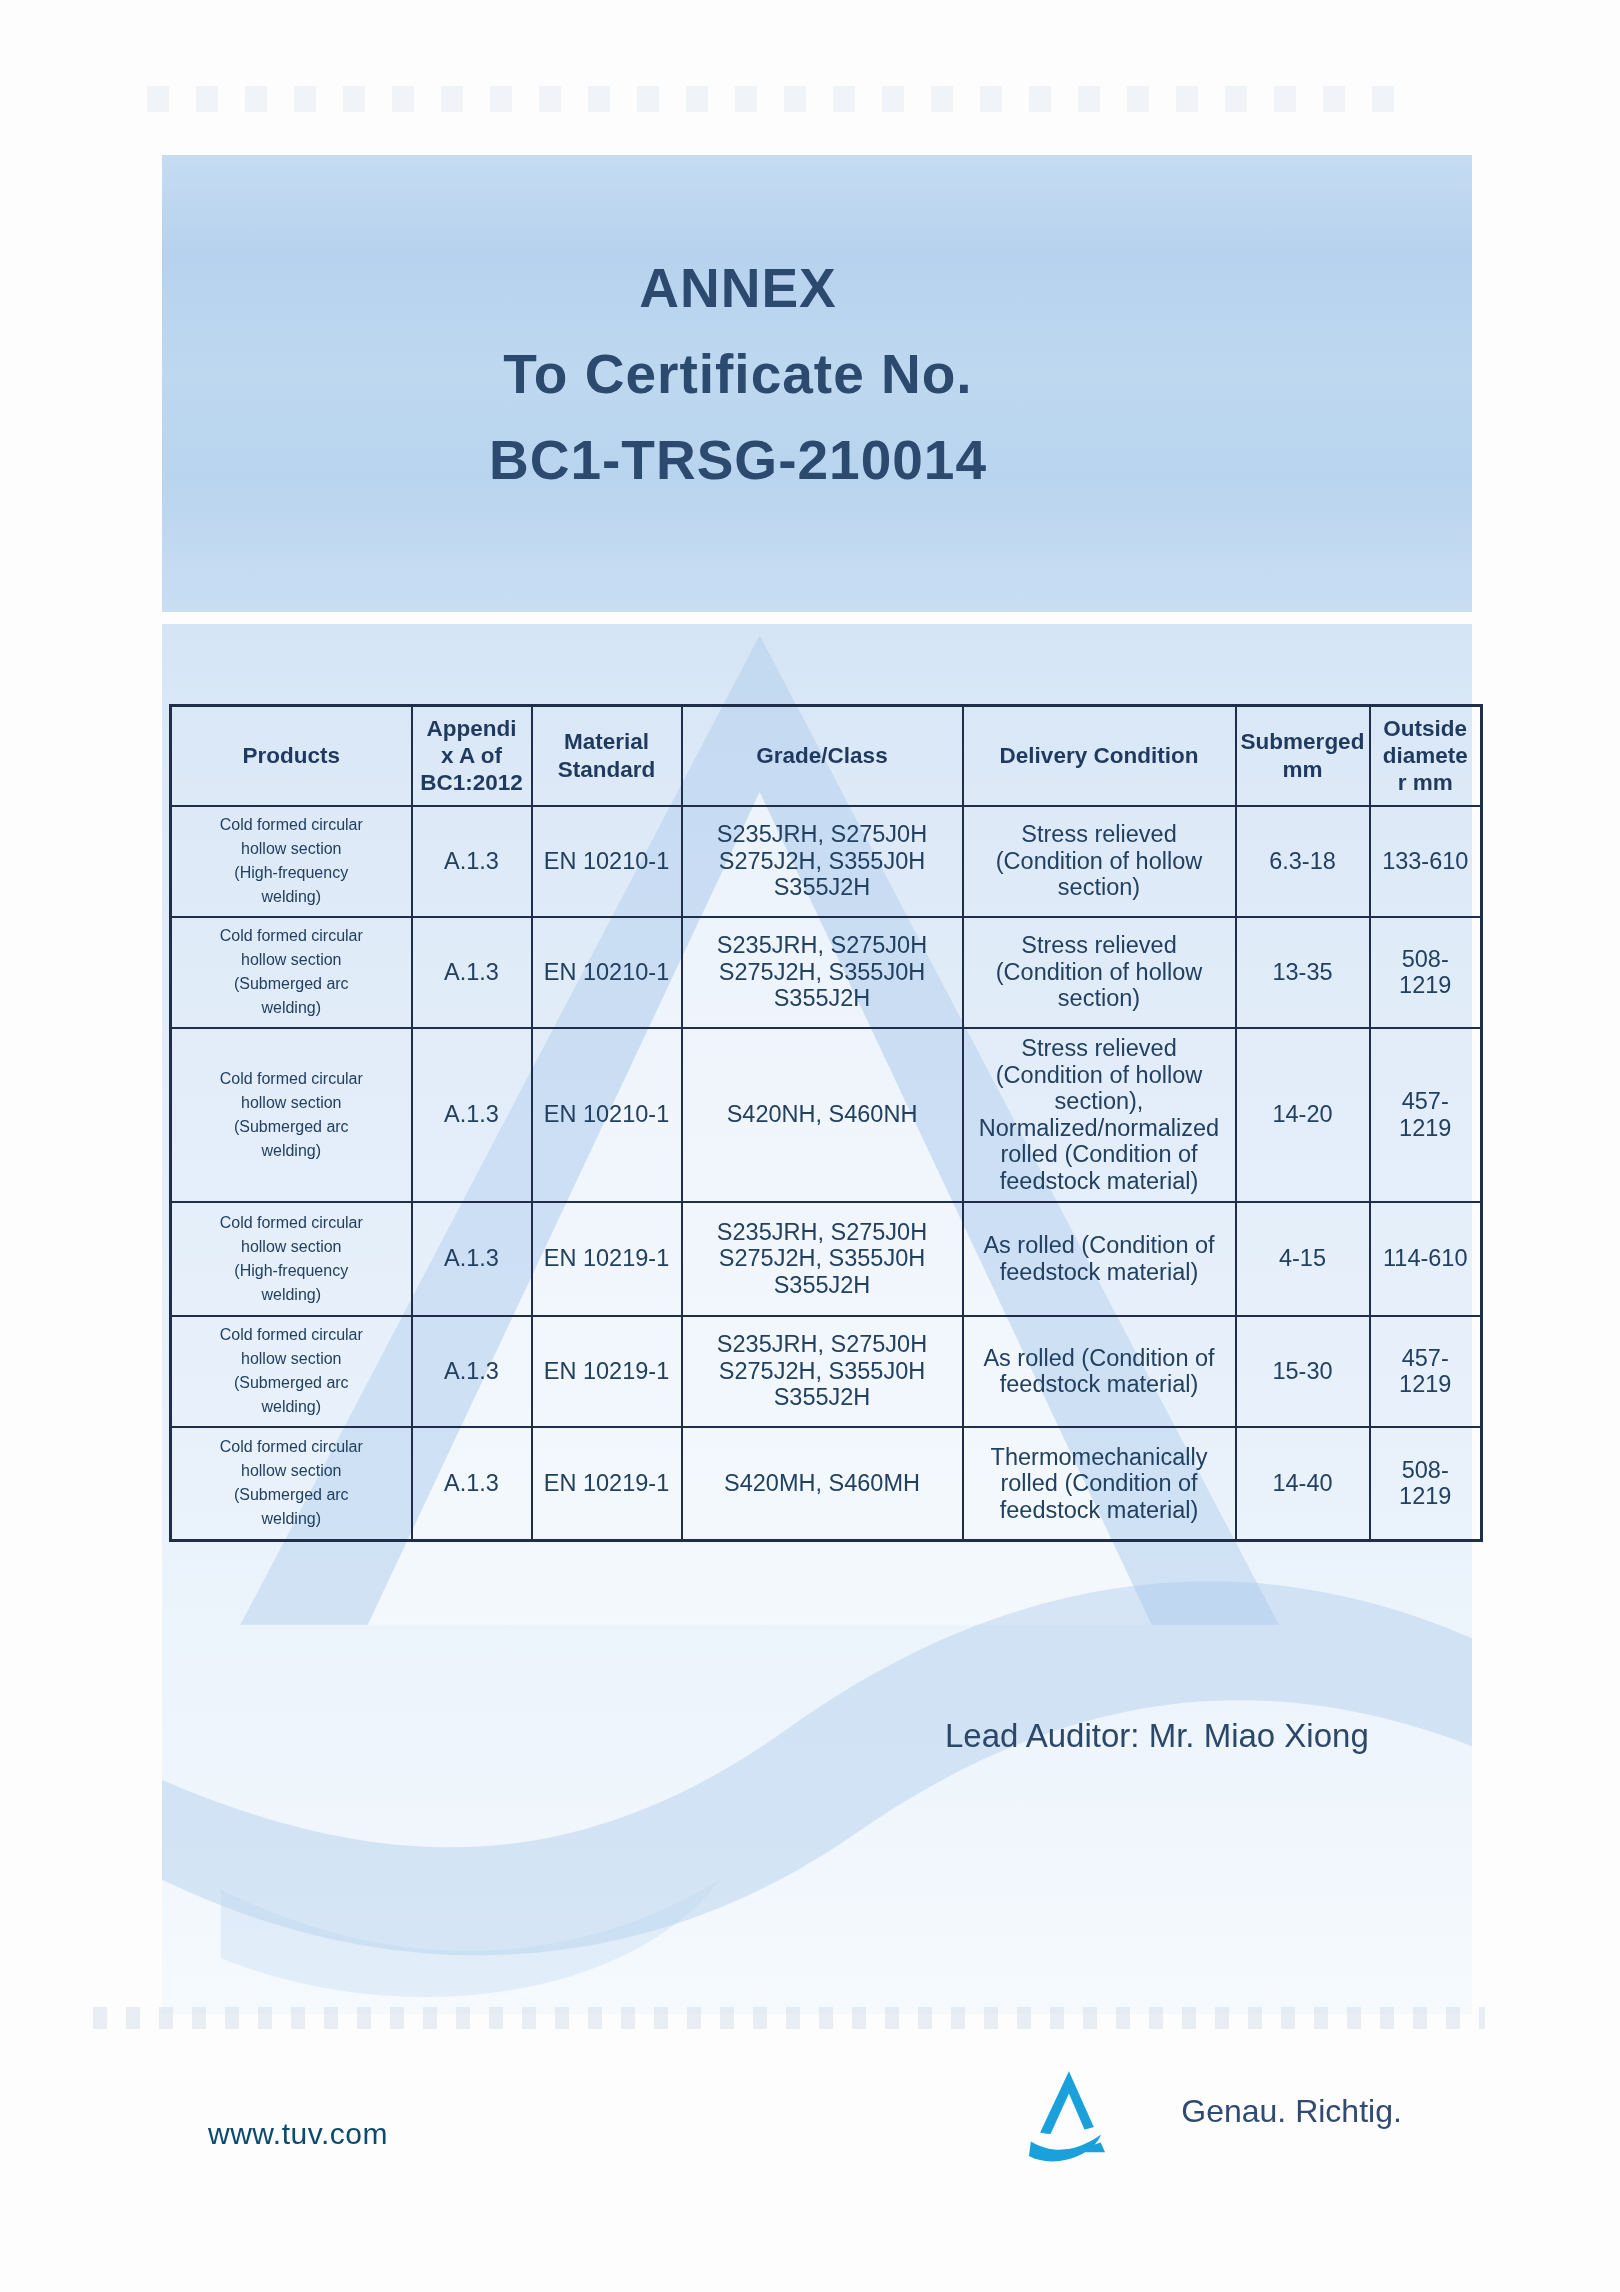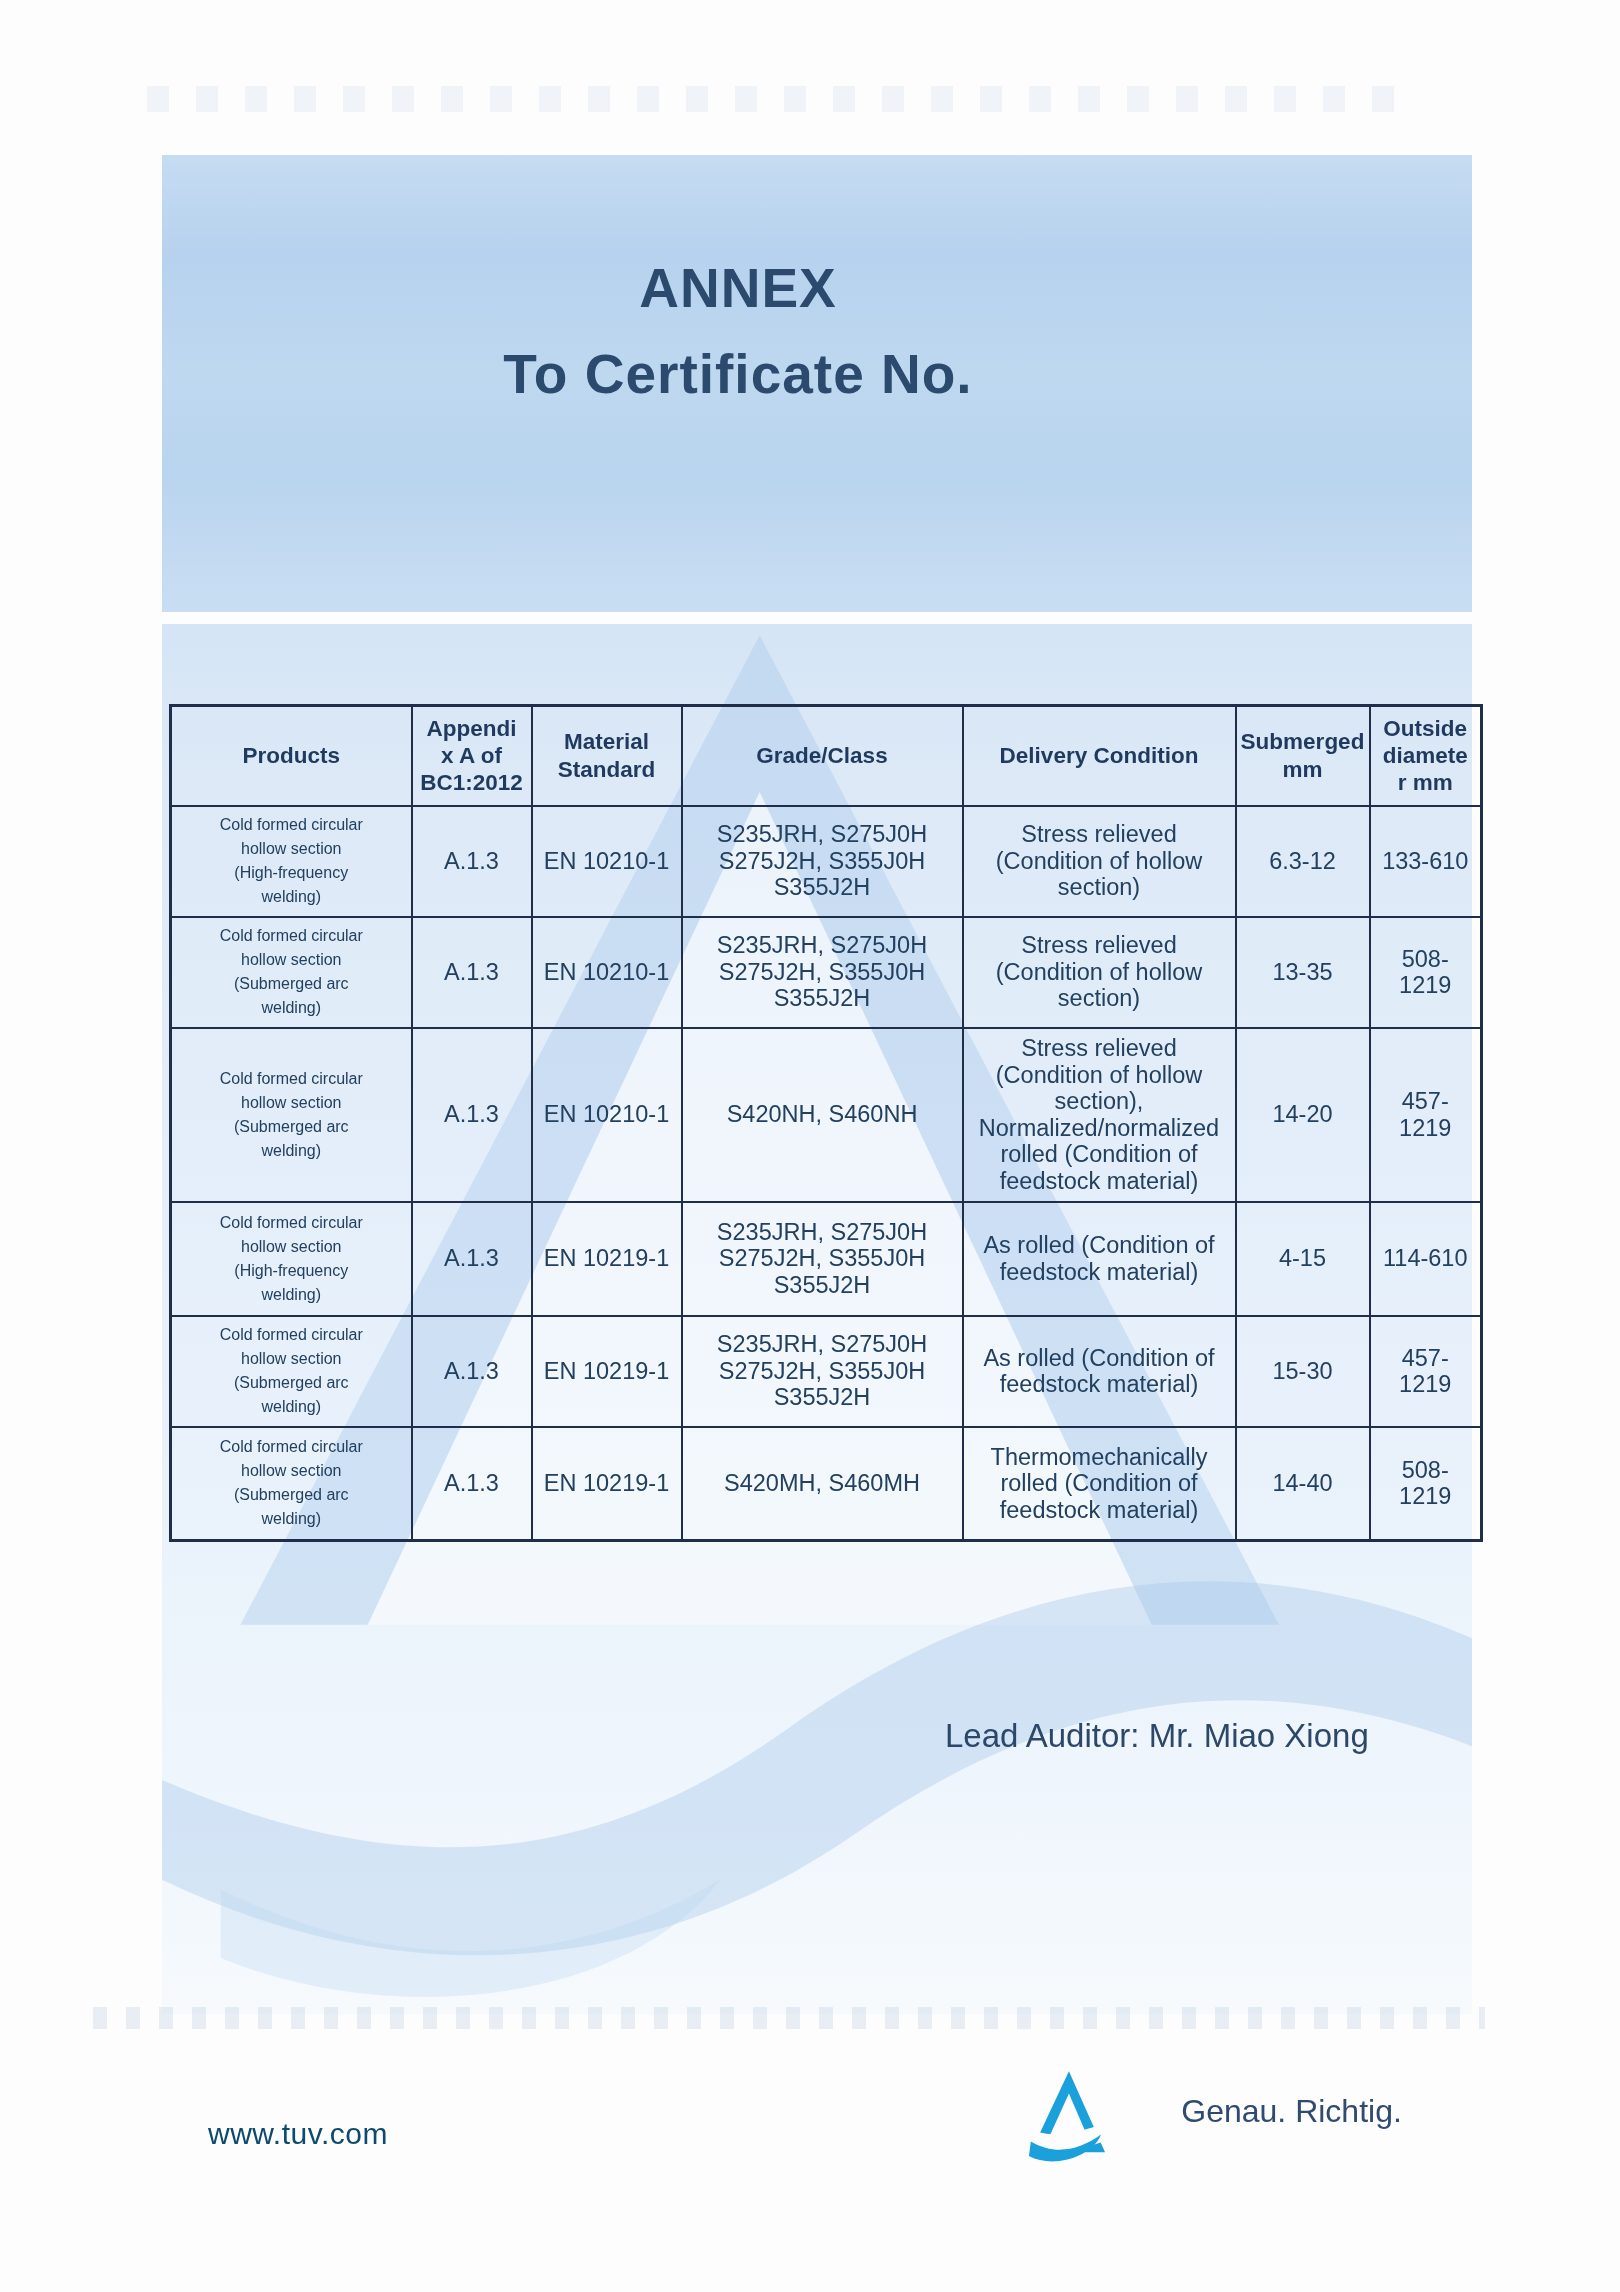--- a/index.html
+++ b/index.html
@@ -86,20 +86,21 @@
 <svg class="watermark" width="1310" height="1431" viewBox="0 0 1337 1460">
   <path fill-rule="evenodd" fill="rgba(168,200,236,0.40)" d="M610,50 L1140,1060 L1010,1060 L610,210 L210,1060 L80,1060 Z"></path>
   <path fill="rgba(255,255,255,0.45)" d="M610,210 L1010,1060 L210,1060 Z"></path>
   <path fill="rgba(168,200,236,0.40)" d="M-30,1205 C230,1325 430,1315 640,1165 C850,1015 1090,965 1340,1075 L1340,1185 C1110,1095 905,1135 705,1275 C480,1430 215,1435 -30,1305 Z"></path>
   <path fill="rgba(190,215,242,0.35)" d="M60,1330 C250,1425 430,1405 570,1320 C470,1450 230,1470 60,1400 Z"></path>
 </svg>
 
 <div class="title-block">
   <div>ANNEX</div>
   <div>To Certificate No.</div>
+  <div>BC1-TRSG-210014</div>
 </div>
 
 <table class="annex">
   <colgroup>
     <col style="width:241px">
       <col style="width:120px">
       <col style="width:150px">
     <col style="width:281px">
       <col style="width:273px">
       <col style="width:134px">
@@ -129,21 +130,21 @@
 (High-frequency
 welding)</td>
       <td>A.1.3</td>
       <td>EN 10210-1</td>
       <td>S235JRH, S275J0H
 S275J2H, S355J0H
 S355J2H</td>
       <td>Stress relieved
 (Condition of hollow
 section)</td>
-      <td>6.3-12</td>
+      <td>6.3-18</td>
       <td>133-610</td>
     </tr>
     <tr class="r1">
       <td class="products">Cold formed circular
 hollow section
 (Submerged arc
 welding)</td>
       <td>A.1.3</td>
       <td>EN 10210-1</td>
       <td>S235JRH, S275J0H

